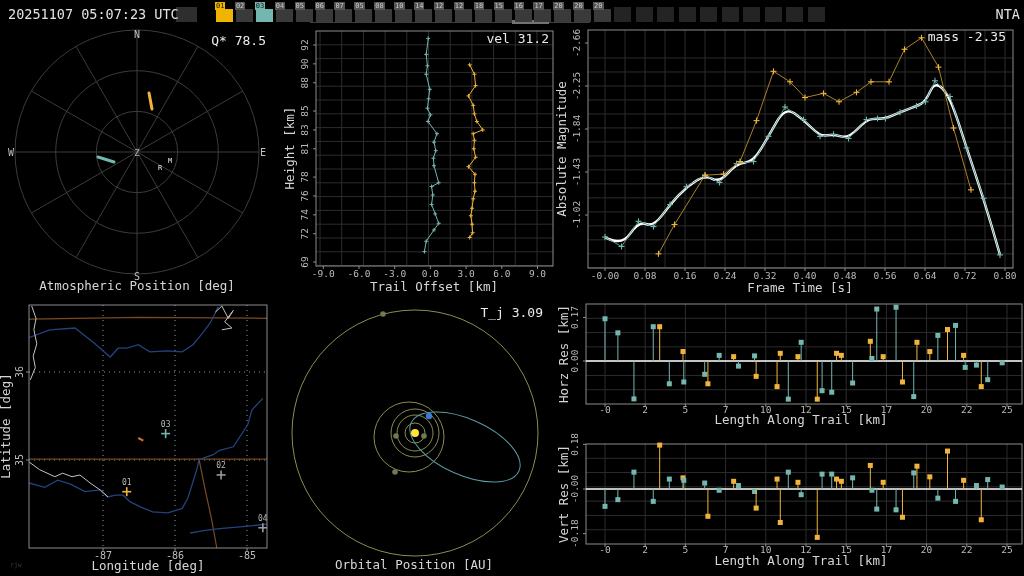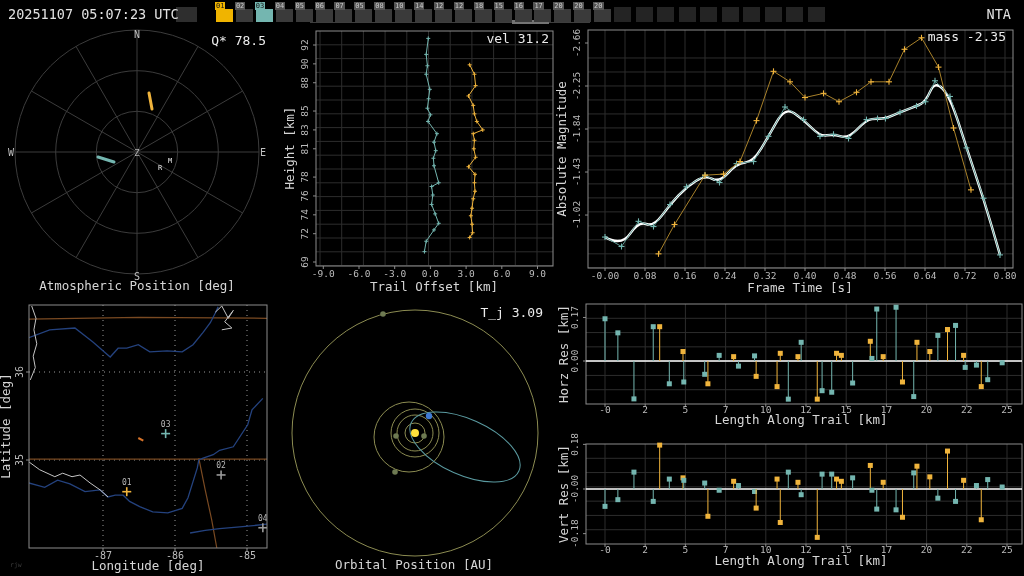--- a/index.html
+++ b/index.html
@@ -1,20 +1,20 @@
 <!DOCTYPE html>
 <html><head>
 <meta charset="utf-8">
 <style>
   html,body{margin:0;padding:0;background:#000;}
   #app{position:relative;width:1024px;height:576px;background:#000;overflow:hidden;
        font-family:"DejaVu Sans Mono",monospace;}
   #topbar{position:absolute;left:0;top:0;width:1024px;height:28px;z-index:5;}
   #timestamp{position:absolute;left:8px;top:6px;font-size:13.5px;color:#e2e2e2;white-space:pre;}
-  #station{position:absolute;right:13px;top:6px;font-size:13.5px;color:#e2e2e2;}
+  #station{position:absolute;right:4px;top:6px;font-size:13.5px;color:#e2e2e2;}
   #thumbs{position:absolute;left:0;top:0;width:1024px;height:28px;}
   .thumb{position:absolute;top:2px;}
   .thumb .num{position:absolute;left:-1px;top:0;font-size:7px;line-height:8px;padding:0 1px;
               background:#555;color:#c9c9c9;}
   .thumb .sq{position:absolute;left:0;top:7px;height:13px;background:#3a3a3a;}
   .thumb.blank .sq{background:#2e2e2e;top:5px;height:15px;}
   .thumb.tail .sq{background:#242424;}
   .thumb.hl .num{color:#141414;}
   #scroll-track{position:absolute;left:310px;top:22px;width:280px;height:1px;background:#3e3e3e;}
   #scroll-thumb{position:absolute;left:512px;top:20px;width:37px;height:4px;background:#747474;}

